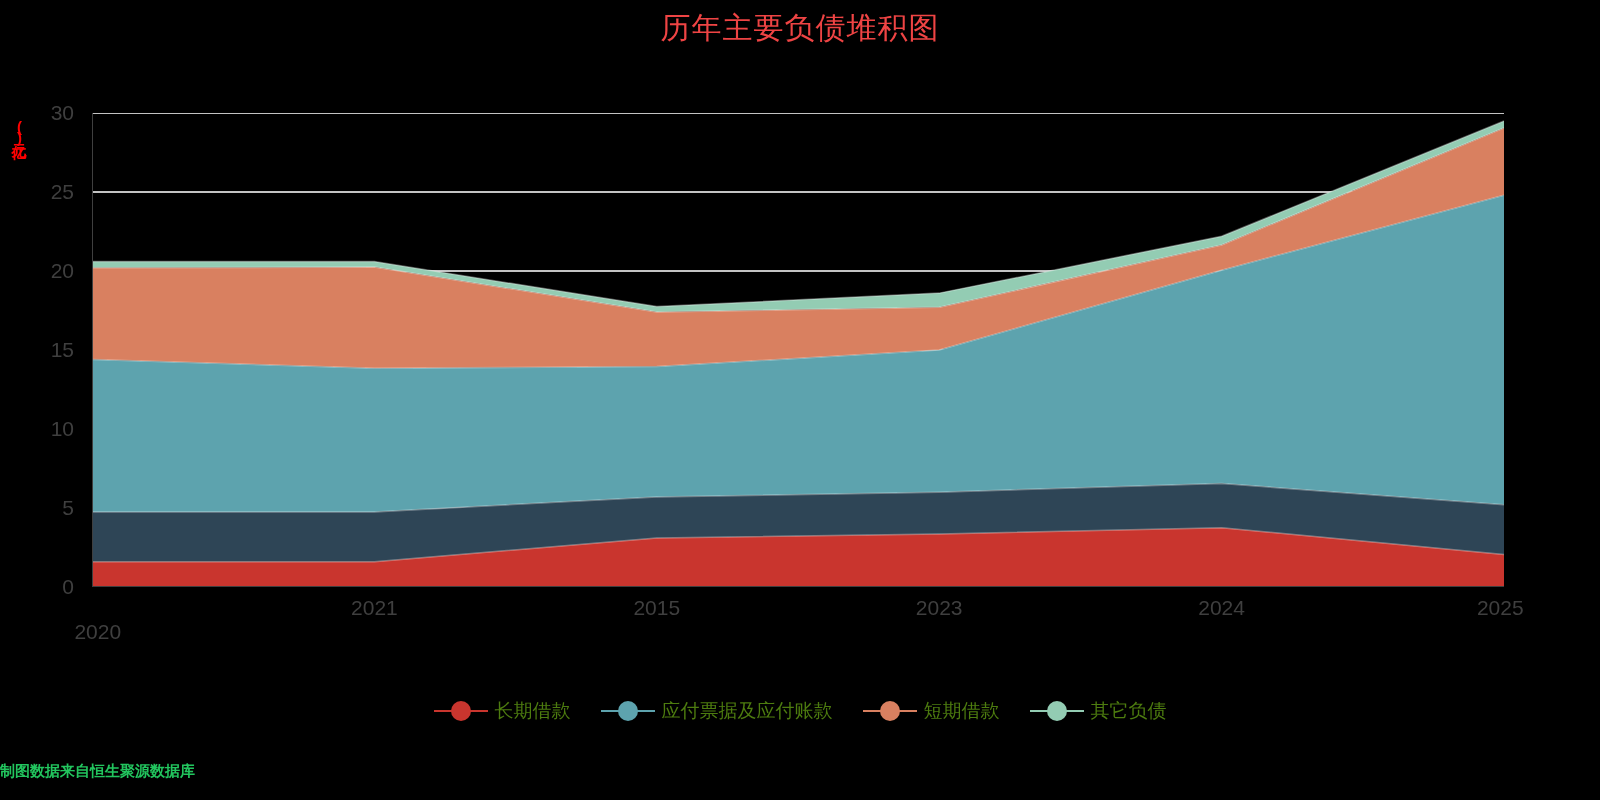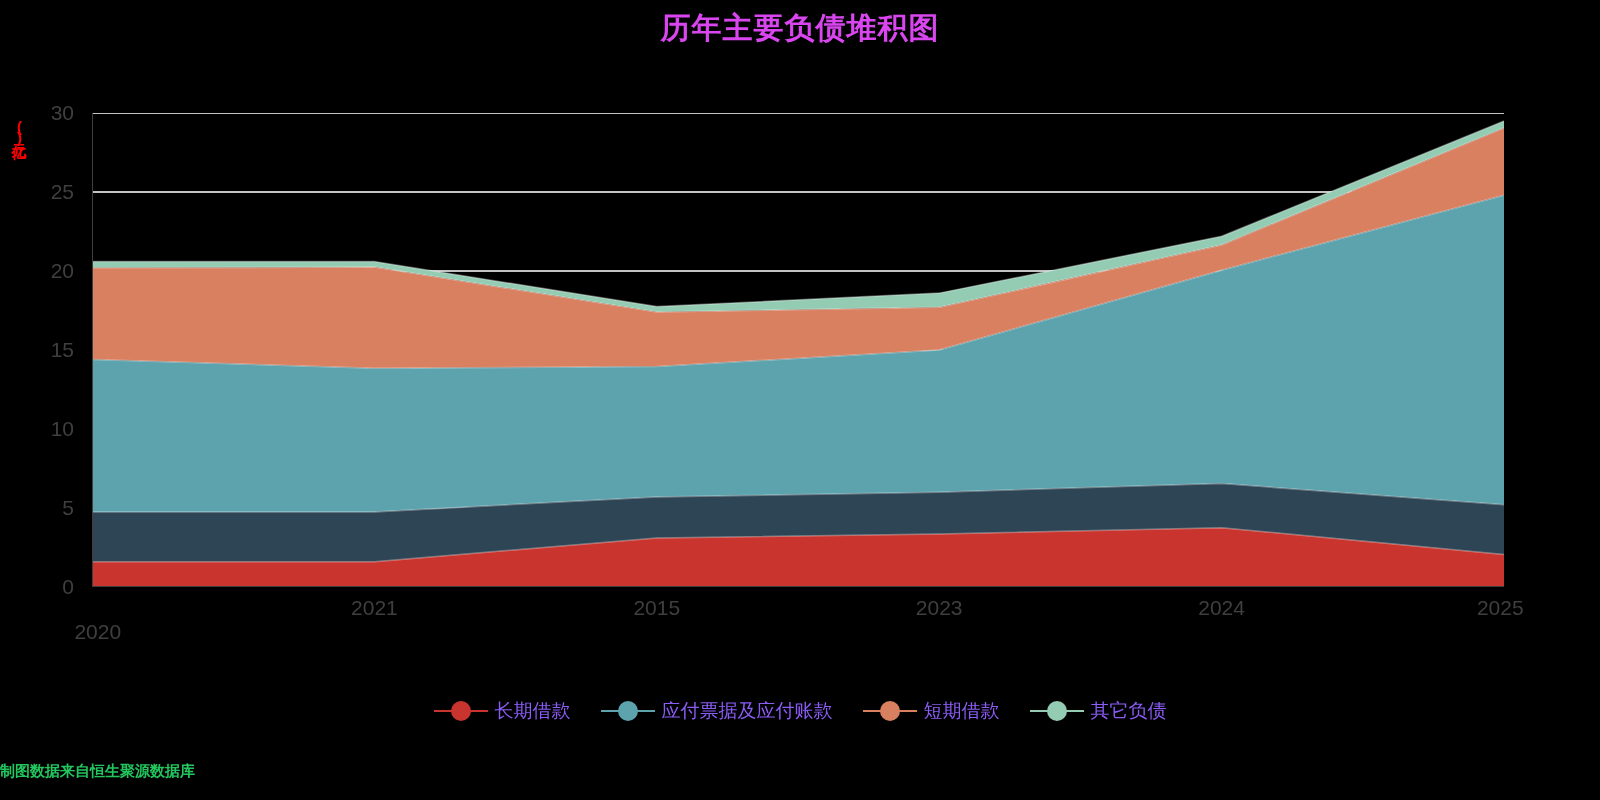--- a/index.html
+++ b/index.html
@@ -25,22 +25,22 @@
   }
 
   
   .chart-title {
     position: absolute;
     top: 8px;
     left: 0;
     width: 1600px;
     text-align: center;
     font-size: 30px;
-    font-weight: bold;
-    color: #d946ef;
+    font-weight: normal;
+    color: #ef4444;
     letter-spacing: 1px;
     line-height: 40px;
     white-space: nowrap;
   }
 
   
   .plot-wrap {
     position: absolute;
     left: 92px;
     top: 113px;
@@ -139,21 +139,21 @@
     position: absolute;
     top: 50%;
     left: 50%;
     width: 20px;
     height: 20px;
     margin: -10px 0 0 -10px;
     border-radius: 50%;
   }
   .legend-label {
     font-size: 19px;
-    color: #8b5cf6;
+    color: #4d7c0f;
     line-height: 22px;
   }
 
   
   .footer-note {
     position: absolute;
     left: 0;
     top: 762px;
     width: 1600px;
     text-align: left;

